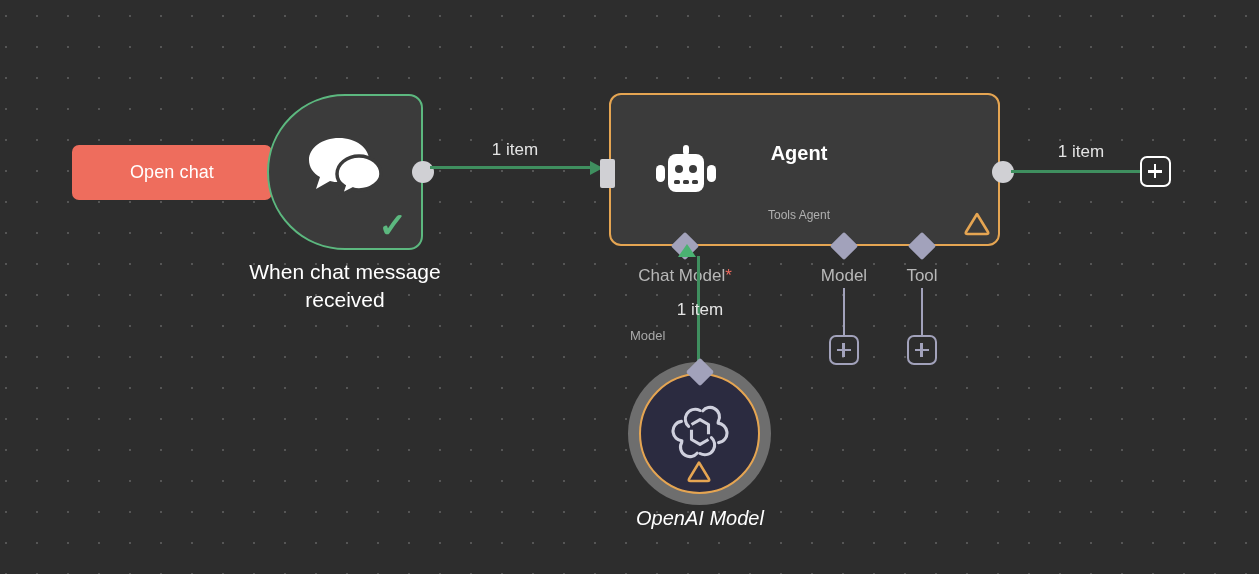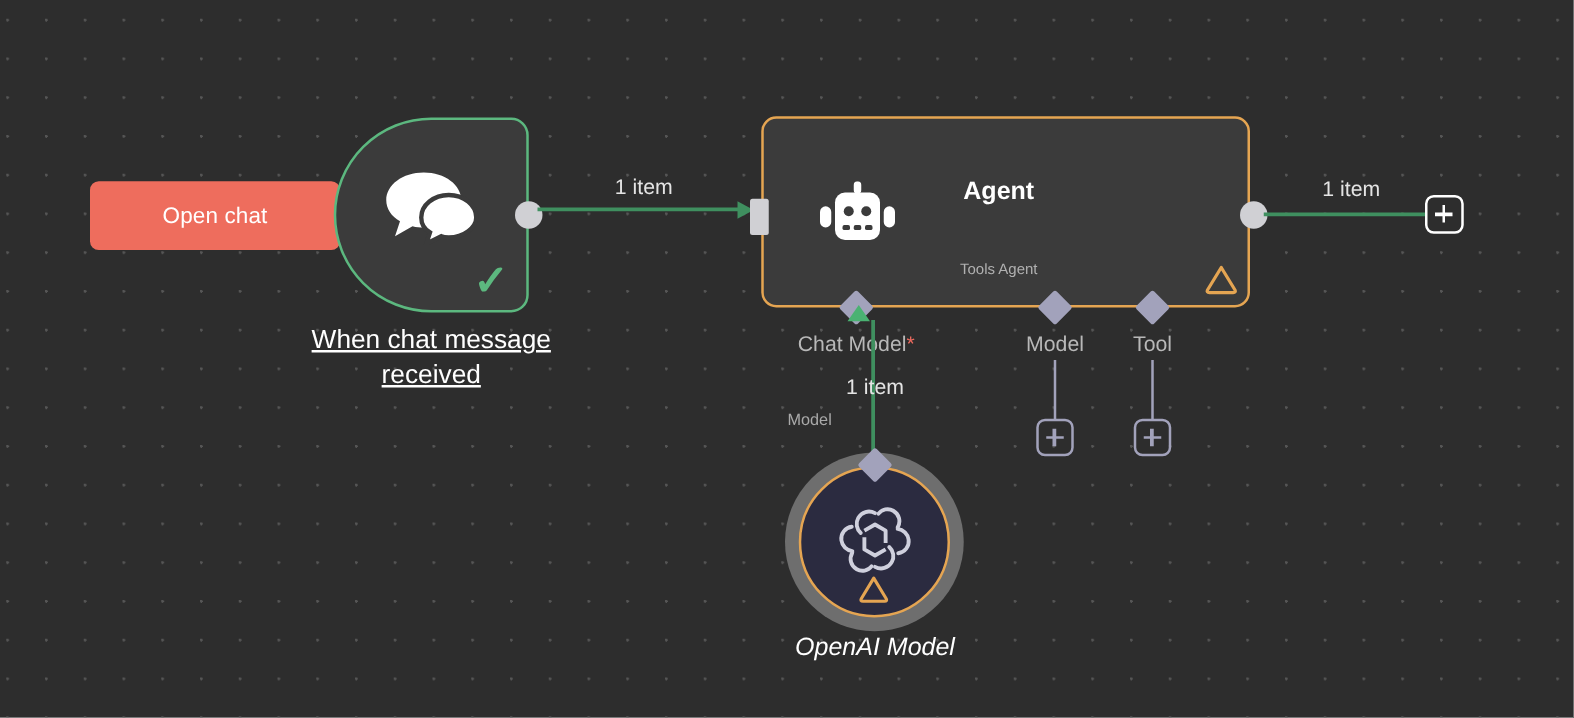--- a/index.html
+++ b/index.html
@@ -55,21 +55,20 @@
     line-height: 1;
     font-weight: bold;
   }
   #trigger-label {
     left: 225px; top: 258px;
     width: 240px;
     text-align: center;
     color: #ffffff;
     font-size: 21px;
     line-height: 1.32;
-    text-decoration: underline;
   }
   
   #trigger-out-dot {
     left: 412px; top: 161px;
     width: 22px; height: 22px;
     border-radius: 50%;
     background: #d0d0d4;
   }
 
   

